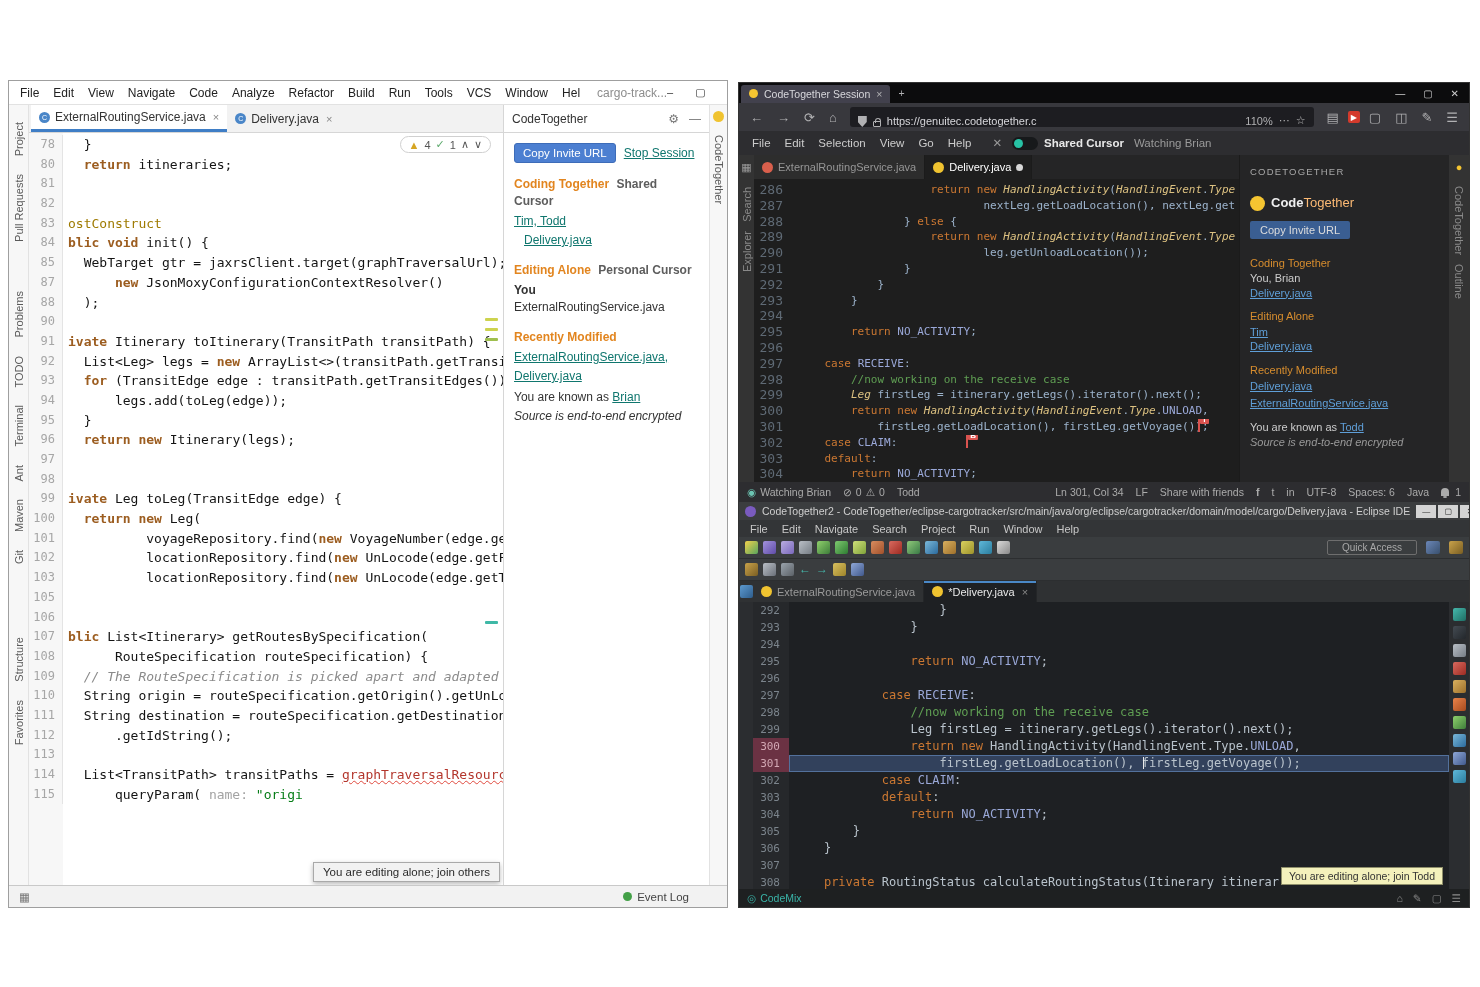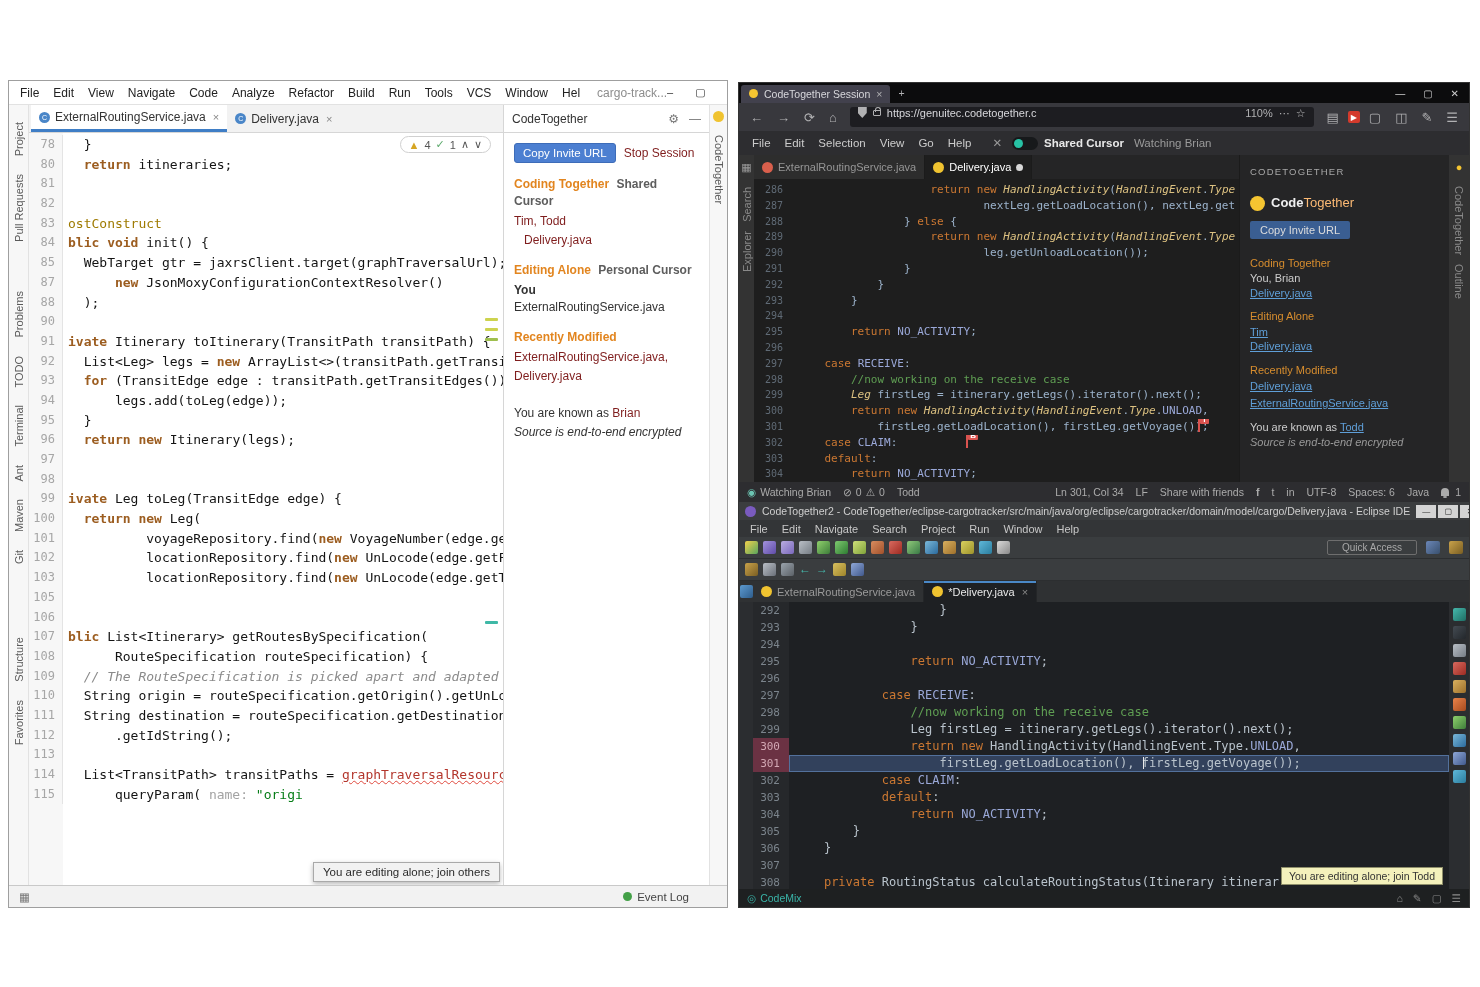--- a/index.html
+++ b/index.html
@@ -5,21 +5,21 @@
 *{margin:0;padding:0;box-sizing:border-box}
 html,body{width:1480px;height:987px;background:#fff;font-family:"Liberation Sans",sans-serif;overflow:hidden}
 .canvas{position:absolute;inset:0;background:#fff}
 .win{position:absolute;overflow:hidden}
 
 
 .menu-item{padding:0 7px;cursor:default;white-space:nowrap}
 .vlabel{writing-mode:vertical-rl;font-size:11px;color:#5a5a5a;margin:9px auto;display:block;text-align:center}
 .vlabel.up{transform:rotate(180deg)}
 .vlabel.dim{color:#8a8a8a}
-.link{color:#7f1d1d;cursor:pointer;white-space:nowrap}
+.link{color:#0f766e;text-decoration:underline;cursor:pointer;white-space:nowrap}
 .block{display:block;margin:2px 0}
 
 
 .cl{display:flex;align-items:stretch}
 .ln{flex:0 0 auto;text-align:right;font-family:"DejaVu Sans Mono",monospace;user-select:none}
 .ct{flex:1 1 auto;min-width:0;overflow:hidden;position:relative;white-space:pre;font-family:"DejaVu Sans Mono",monospace}
 .ed-light{background:linear-gradient(to right,#f7f7f7 34px,#fff 34px);font-size:13px}
 .ed-light .cl{height:19.7px;line-height:19.7px}
 .ed-light .ln{width:34px;padding-right:7px;color:#a6a6a6;font-size:12px;border-right:1px solid #e4e4e4}
 .ed-light .ct{color:#141414;padding-left:5px}
@@ -28,21 +28,21 @@
 .ed-light .tok-com{color:#8a8a8a;font-style:italic}
 .ed-light .tok-hint{color:#a3a3a3}
 .ed-light .ann .ct{color:#9e7a00}
 .paren-hl{background:#aee8dc}
 .err-wave{text-decoration:underline wavy #e04a3f 1px;color:#b3362c}
 .ed-dark .tok-kw{color:#cc7832}
 .ed-dark .tok-com{color:#5f9e53}
 .ed-dark .tok-const{color:#9aa8d8}
 .th.ed-dark{background:#1e1e1e;font-size:11px}
 .th .cl{height:15.8px;line-height:15.8px}
-.th .ln{width:40px;padding-right:11px;color:#5f6a75;font-size:10px}
+.th .ln{width:40px;padding-right:11px;color:#5f6a75;font-size:13px}
 .th .ct{color:#9cb3cc;padding-left:4px}
 .th .tok-type{color:#dcc181;font-style:italic}
 .ec.ed-dark{background:linear-gradient(to right,#26282b 36px,#1e2023 36px);font-size:12px}
 .ec .cl{height:17px;line-height:17px}
 .ec .ln{width:36px;padding-right:9px;color:#7b848c;font-size:11px}
 .ec .ct{color:#b9c3cc;padding-left:6px}
 .ec .cl.sel .ct{background:#32415c;box-shadow:inset 0 0 0 1px #53719c}
 .ec .ln.ghl{background:#6b3243;color:#d3a8b4}
 .caret{position:absolute;top:2px;width:1px;height:12px;background:#eaeaea}
 .rcur{position:absolute;top:-2px}
@@ -78,35 +78,35 @@
 .ph-icons{margin-left:auto;display:flex;gap:10px;color:#777;font-size:12px}
 .ij-panel-body{padding:10px;font-size:12px;line-height:17px;overflow:hidden}
 .ct-btn{background:#4c7fd1;color:#fff;border:1px solid #3d6cb8;border-radius:3px;font-size:11.5px;padding:3px 8px;cursor:pointer;font-family:inherit}
 .sec{margin-top:13px;margin-bottom:3px}
 .sec-h{color:#e2851f;font-weight:bold}
 .sec-sub{color:#5d5d5d;font-weight:bold;margin-left:4px}
 .indent{margin-left:10px}
 .you{font-weight:bold;color:#333}
 .plain-file{color:#333}
 .enc{font-style:italic;color:#333;margin-top:2px}
-.known{margin-top:20px;color:#333}
+.known{margin-top:4px;color:#333}
 .ij-status{flex:0 0 22px;border-top:1px solid #c9c9c9;background:#f2f2f2;display:flex;align-items:center;padding:0 10px;font-size:11.5px;color:#444}
 .evlog{margin-left:auto;display:flex;align-items:center;gap:5px;margin-right:28px}
 .gdot{width:9px;height:9px;border-radius:50%;background:#43a047;display:inline-block}
 
 
 #bw{left:738px;top:82px;width:732px;height:826px;background:#1e1e1e;display:flex;flex-direction:column;border:1px solid #333}
 .fx-tabbar{flex:0 0 20px;background:#0c0c0d;display:flex;align-items:center;color:#d7d7db;font-size:10.5px}
 .fx-tab{display:flex;align-items:center;gap:6px;background:#42414d;height:18px;margin:1px 0 0 2px;padding:0 8px;border-radius:3px 3px 0 0;max-width:190px}
 .fx-dot{width:9px;height:9px;border-radius:50%;background:#f5c531;flex:0 0 auto}
 .fx-newtab{padding:0 8px;color:#b1b1b3;cursor:pointer}
 .fx-ctl{margin-left:auto;display:flex;gap:18px;padding-right:10px;color:#cfcfcf;font-size:10px}
 .fx-nav{flex:0 0 28px;background:#38383d;display:flex;align-items:center;gap:4px;padding:0 6px}
 .nav-ic{color:#b1b1b3;font-size:13px;padding:0 5px;cursor:pointer}
-.urlbar{flex:1 1 auto;height:20px;background:#1d1d21;border-radius:3px;display:flex;align-items:flex-start;gap:6px;padding:0 8px;color:#d7d7db;font-size:11px;margin:0 4px}
+.urlbar{flex:1 1 auto;height:20px;background:#1d1d21;border-radius:3px;display:flex;align-items:flex-end;gap:6px;padding:0 8px;color:#d7d7db;font-size:11px;margin:0 4px}
 .shield{width:9px;height:11px;background:#b1b1b3;clip-path:polygon(0 0,100% 0,100% 55%,50% 100%,0 55%)}
 .lock{width:8px;height:6px;border:1.5px solid #b1b1b3;border-radius:1px;position:relative;margin-top:3px}
 .lock:before{content:"";position:absolute;left:1px;top:-4px;width:4px;height:4px;border:1.5px solid #b1b1b3;border-bottom:none;border-radius:3px 3px 0 0}
 .url-zoom{margin-left:auto;color:#b1b1b3}
 .redext{width:12px;height:12px;border-radius:2px;background:#d33a2c;color:#fff;font-size:8px;display:inline-flex;align-items:center;justify-content:center}
 
 
 .theia{flex:0 0 370px;display:flex;flex-direction:column;background:#1e1e1e;color:#ccc}
 .th-menubar{flex:0 0 24px;background:#2d2d30;display:flex;align-items:center;font-size:11.5px;color:#cccccc;padding:0 6px}
 .th-toggle{width:26px;height:13px;border-radius:7px;background:#17191b;position:relative;display:inline-block;margin:0 6px 0 10px;cursor:pointer}

